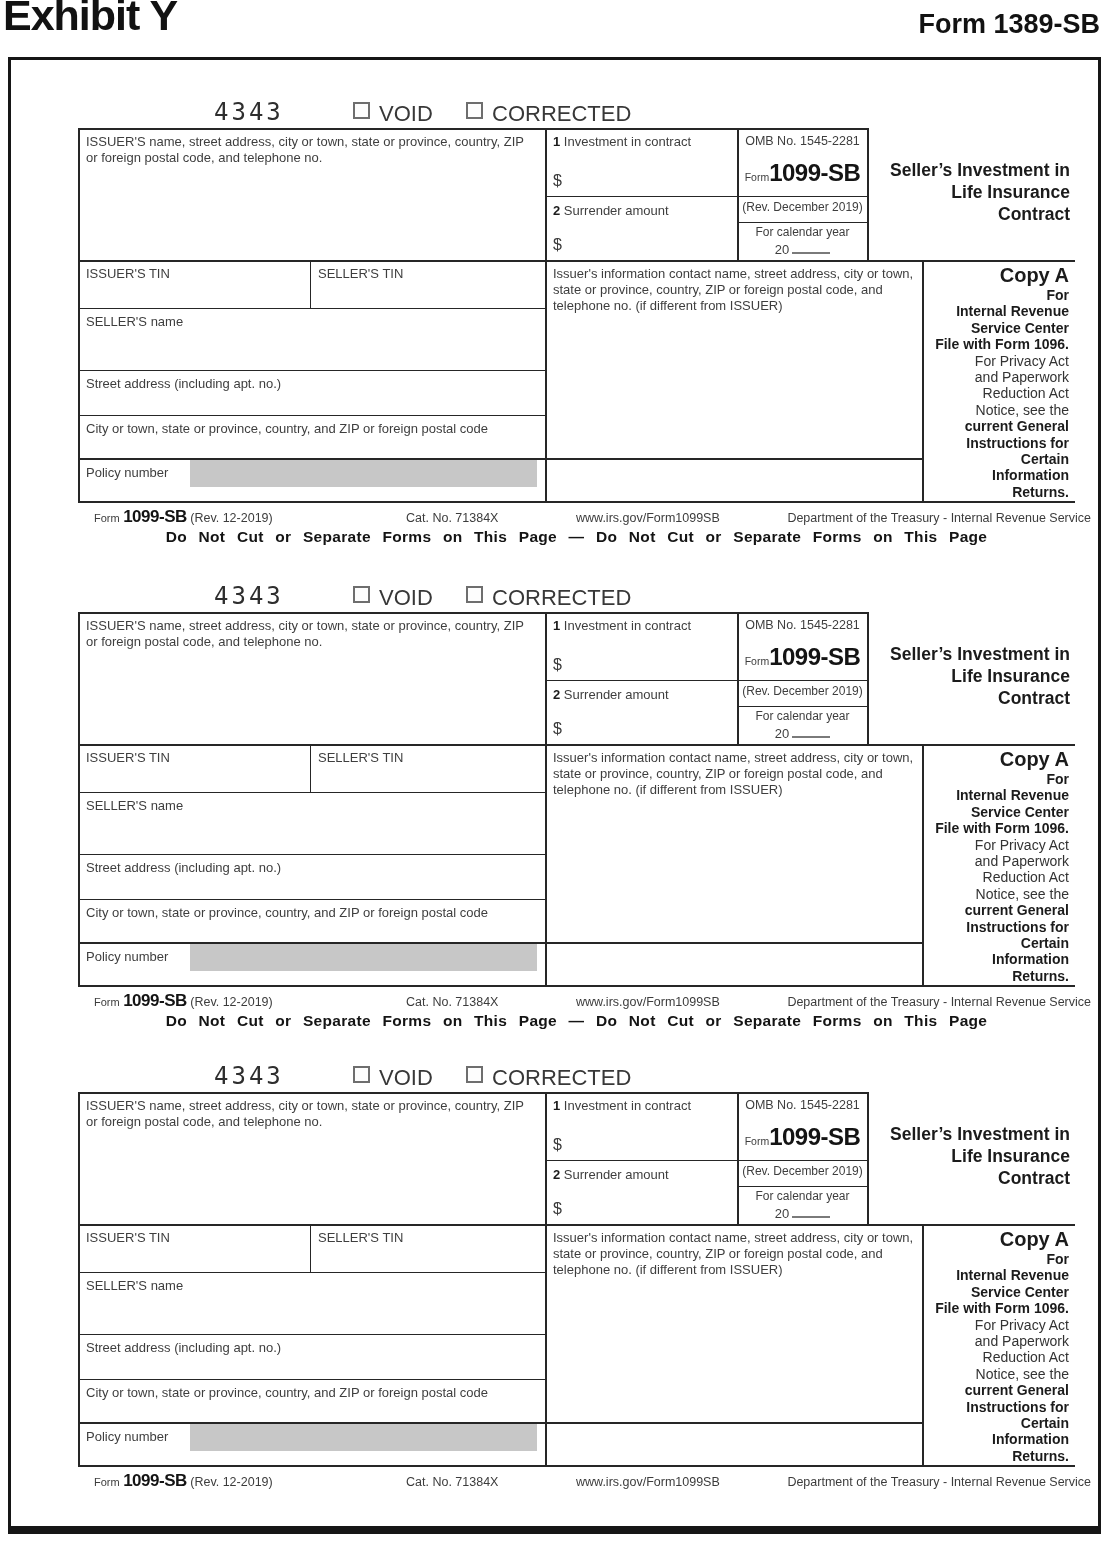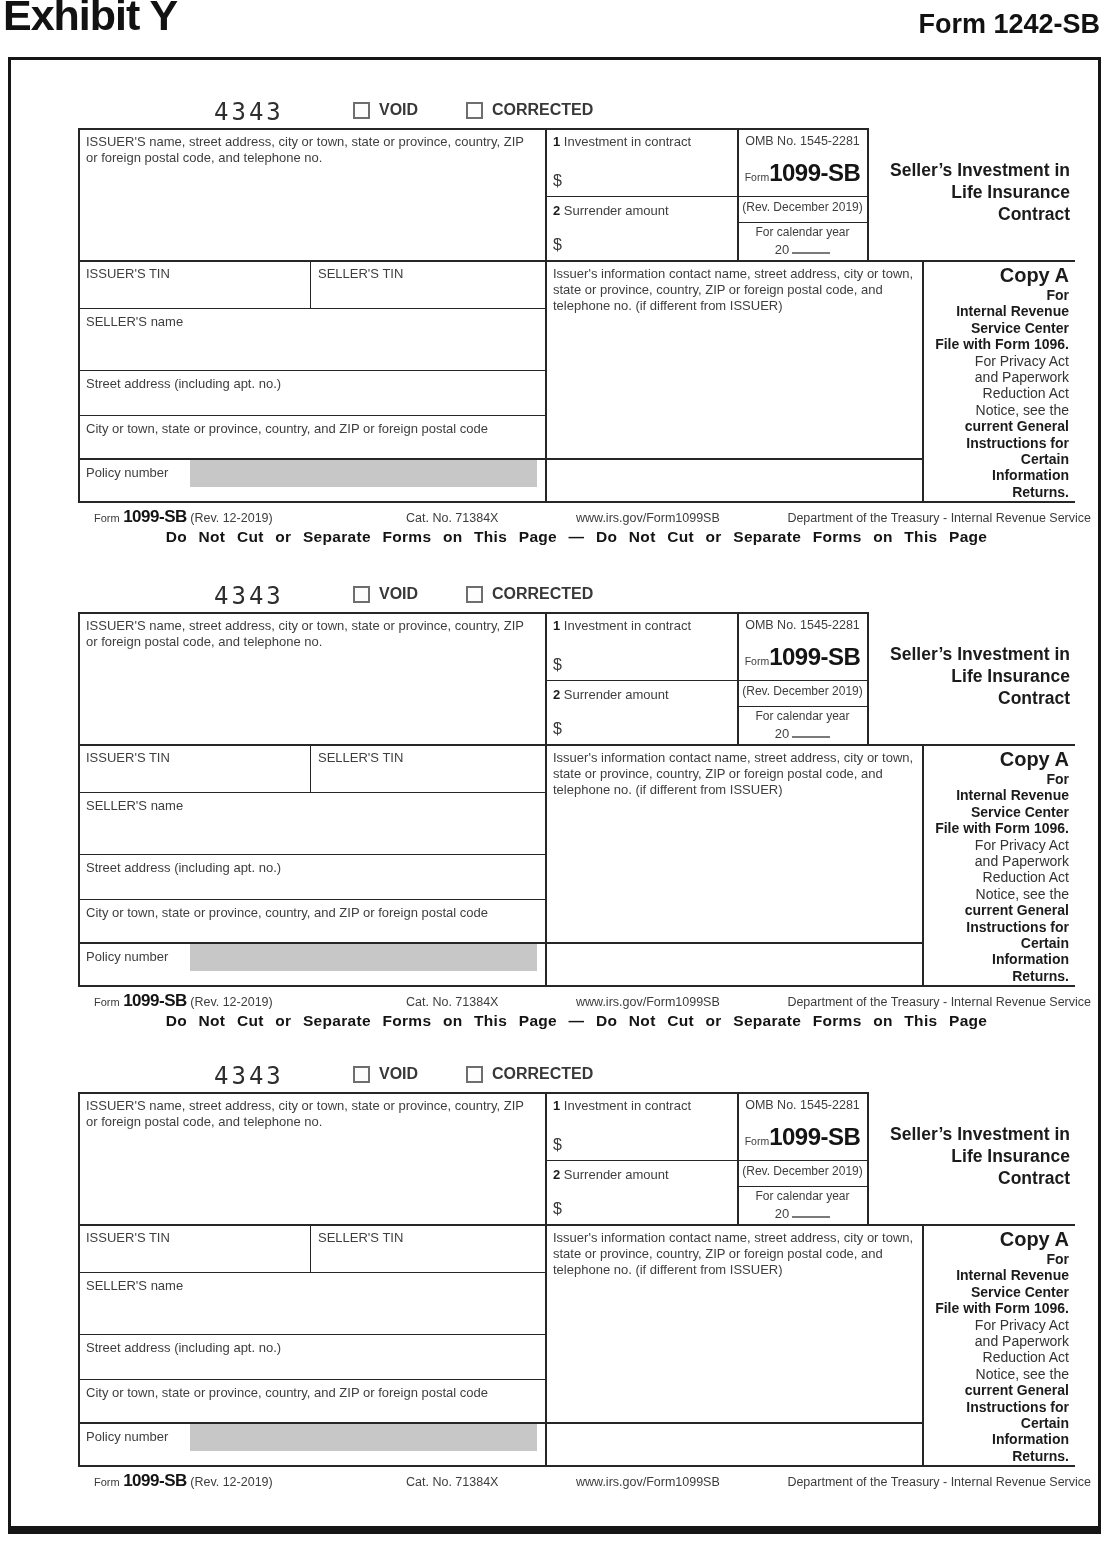--- a/index.html
+++ b/index.html
@@ -11,21 +11,21 @@
   .exhibit-box { position:absolute; left:8px; top:57px; width:1093px; height:1477px;
     border:3px solid #161616; border-bottom:8px solid #161616; background:#fff; }
 
   .form-copy { position:absolute; left:78px; width:997px; height:460px; }
 
   
   .code-row { position:absolute; left:16px; top:0; width:700px; height:28px; }
   .code4343 { position:absolute; left:120px; top:0; font-family:"DejaVu Sans Mono", monospace;
     font-size:24px; letter-spacing:3px; color:#2e2e2e; transform:scaleY(1.05); }
   .chk { position:absolute; top:4px; width:17px; height:17px; border:2px solid #6e6e6e; background:#fdfdfd; }
-  .chk-label { position:absolute; top:3px; font-size:16px; color:#383838;font-weight:bold; }
+  .chk-label { position:absolute; top:3px; font-size:22px; color:#383838; }
 
   
   .tbl { position:absolute; left:0; top:30px; width:997px; height:375px; }
   .vl, .hl { position:absolute; background:#262626; }
 
   .lbl { position:absolute; font-size:13px; color:#3e3e3e; line-height:16px; }
   .bnum { font-weight:bold; color:#1c1c1c; }
   .dollar { position:absolute; font-size:16px; color:#3a3a3a; }
 
   .omb-line { position:absolute; left:661px; width:127px; text-align:center; font-size:12.5px; color:#3e3e3e; }
@@ -51,21 +51,21 @@
   .f-url { position:absolute; left:482px; top:4px; }
   .f-dept { position:absolute; right:0; top:4px; }
 
   .cutline { position:absolute; left:0; top:430px; width:997px; text-align:center; white-space:nowrap;
     font-size:15.5px; font-weight:bold; color:#141414; word-spacing:7px; letter-spacing:0.3px; }
 </style>
 </head>
 <body>
 
 <div class="hdr-exhibit">Exhibit Y</div>
-<div class="hdr-formref">Form 1242-SB</div>
+<div class="hdr-formref">Form 1389-SB</div>
 <div class="exhibit-box"></div>
 
 <div id="copies">
 <div class="form-copy" style="top: 98px;">
 
   <div class="code-row">
     <span class="code4343">4343</span>
     <span class="chk" style="left:259px"></span>
     <span class="chk-label" style="left:285px">VOID</span>
     <span class="chk" style="left:372px"></span>

